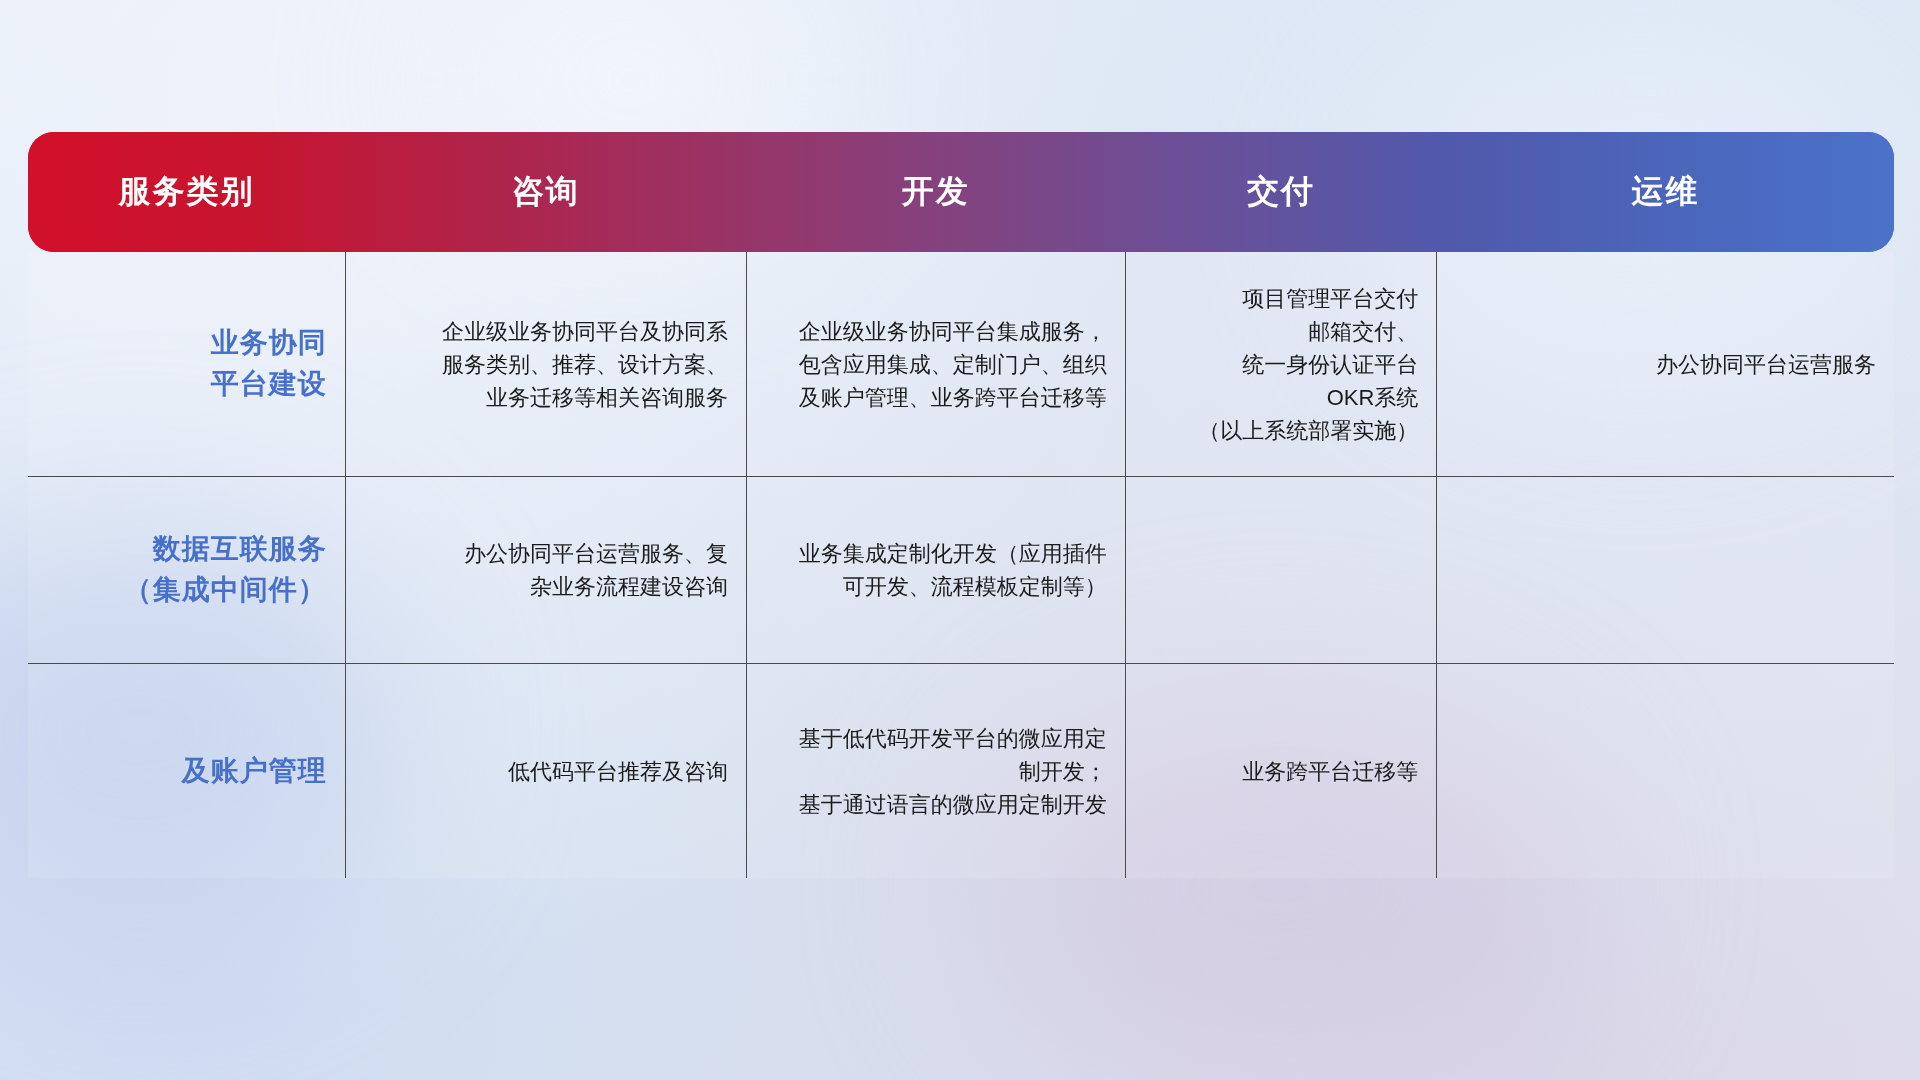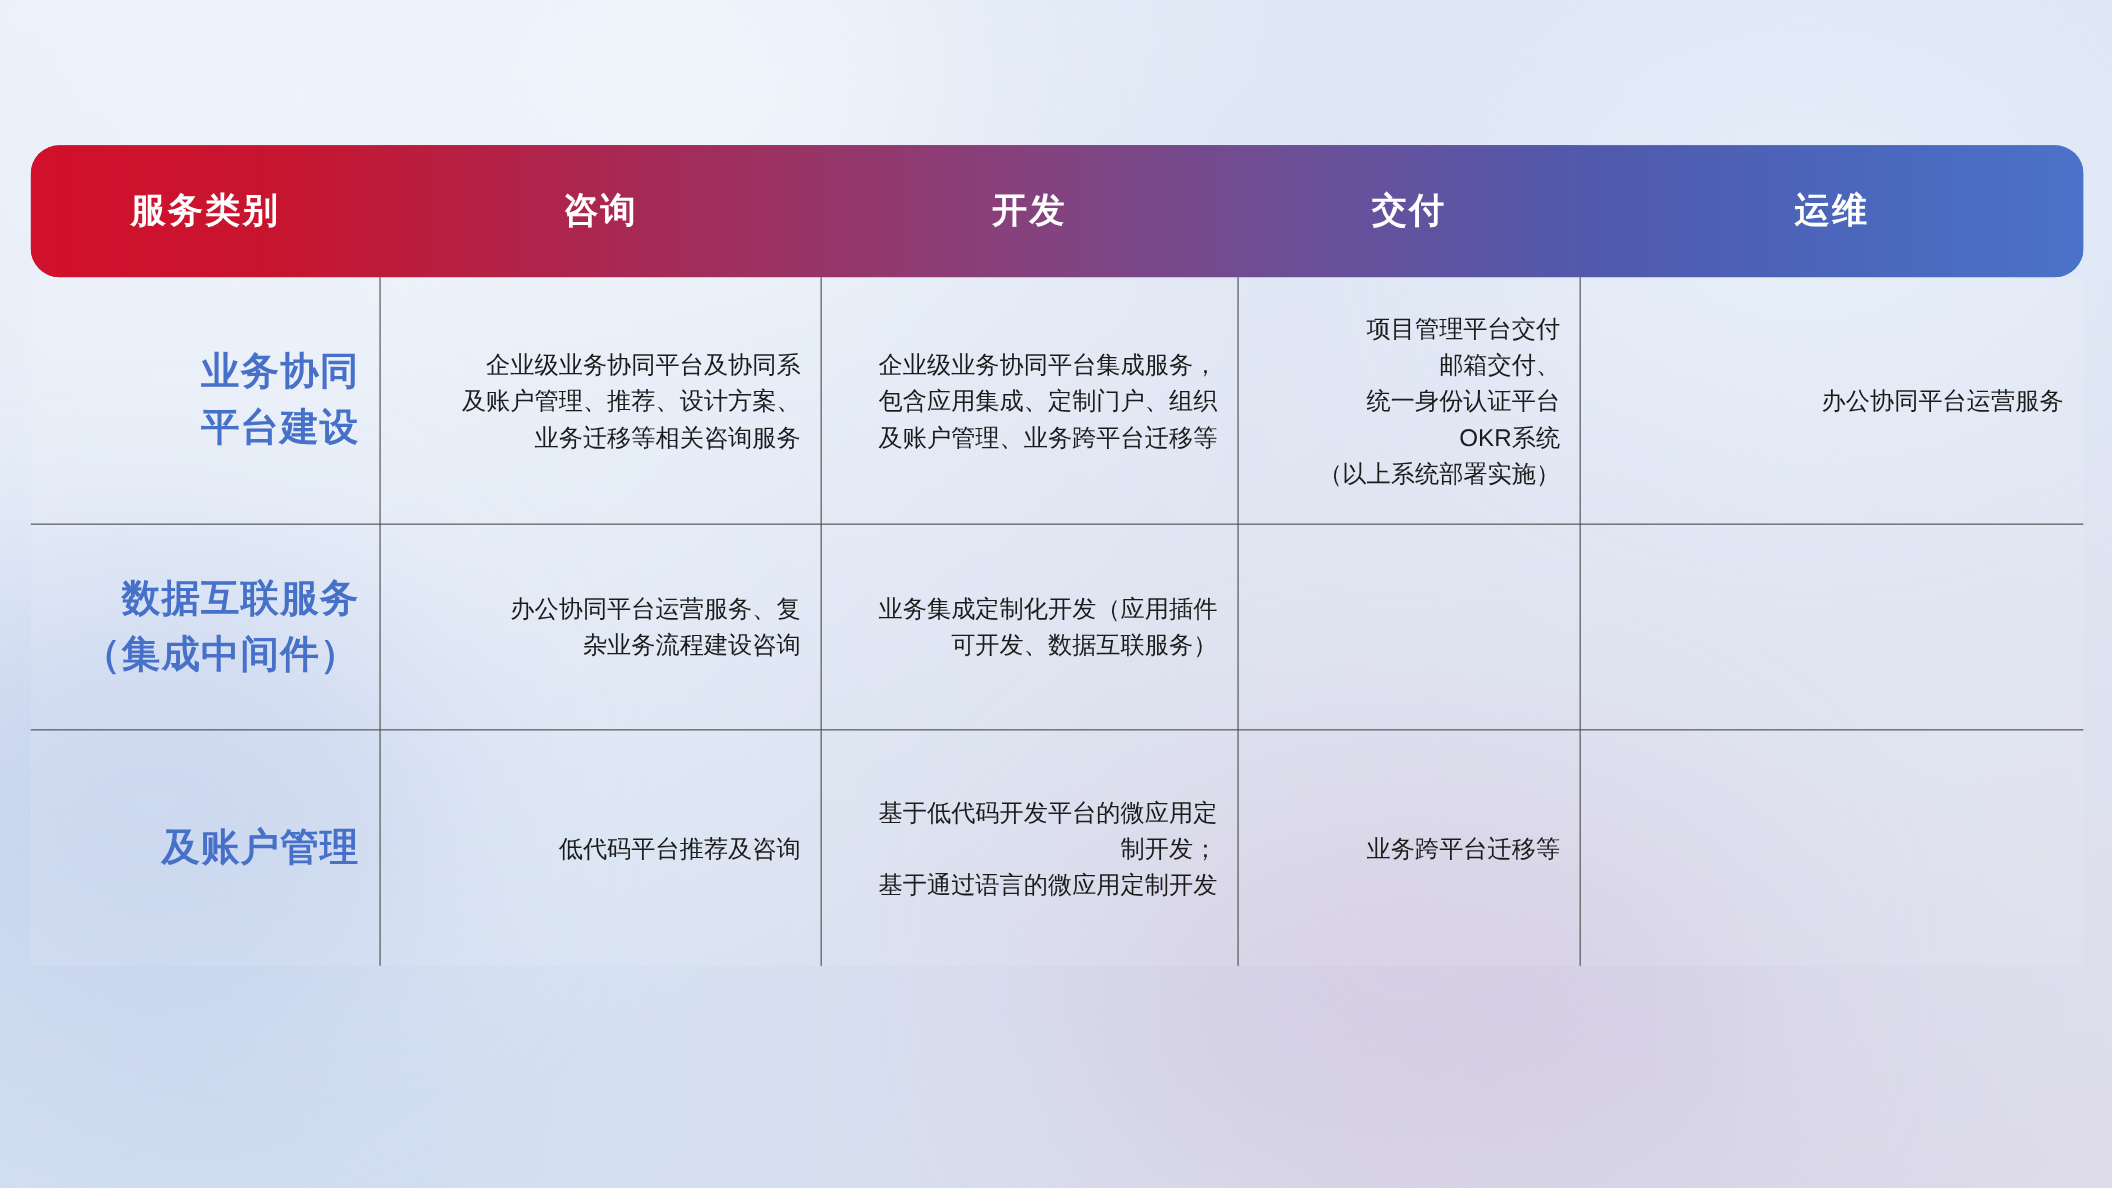--- a/index.html
+++ b/index.html
@@ -87,21 +87,21 @@
     color: #1b1b1b;
     font-size: 22px;
     line-height: 1.5;
     padding: 14px 18px;
     background: rgba(255,255,255,0.10);
   }
 
   tbody tr td:first-child {
     border-left: none;
     color: #4771c9;
-    font-size: 35px;
+    font-size: 28px;
     font-weight: bold;
     letter-spacing: 1px;
     line-height: 1.45;
     font-family: Liberation Serif, serif;
   }
   tbody tr td:last-child { border-right: none; }
   tbody tr:first-child td { border-top: none; }
   tbody tr:last-child td { border-bottom: none; }
 
   .row-1 td { height: 196px; }
@@ -145,21 +145,21 @@
         </tr>
       </thead>
       <tbody>
         <tr class="row-1">
           <td>
               <span class="cell-text">业务协同
 平台建设</span>
             </td>
           <td>
               <span class="cell-text">企业级业务协同平台及协同系
-及账户管理、推荐、设计方案、
+服务类别、推荐、设计方案、
 业务迁移等相关咨询服务</span>
             </td>
           <td>
               <span class="cell-text">企业级业务协同平台集成服务，
 包含应用集成、定制门户、组织
 及账户管理、业务跨平台迁移等</span>
             </td>
           <td>
               <span class="cell-text">项目管理平台交付
 邮箱交付、
@@ -175,21 +175,21 @@
           <td>
               <span class="cell-text">数据互联服务
 （集成中间件）</span>
             </td>
           <td>
               <span class="cell-text">办公协同平台运营服务、复
 杂业务流程建设咨询</span>
             </td>
           <td>
               <span class="cell-text">业务集成定制化开发（应用插件
-可开发、数据互联服务）</span>
+可开发、流程模板定制等）</span>
             </td>
           <td>
               <span class="cell-text"></span>
             </td>
           <td>
               <span class="cell-text"></span>
             </td>
         </tr>
         <tr class="row-3">
           <td>

